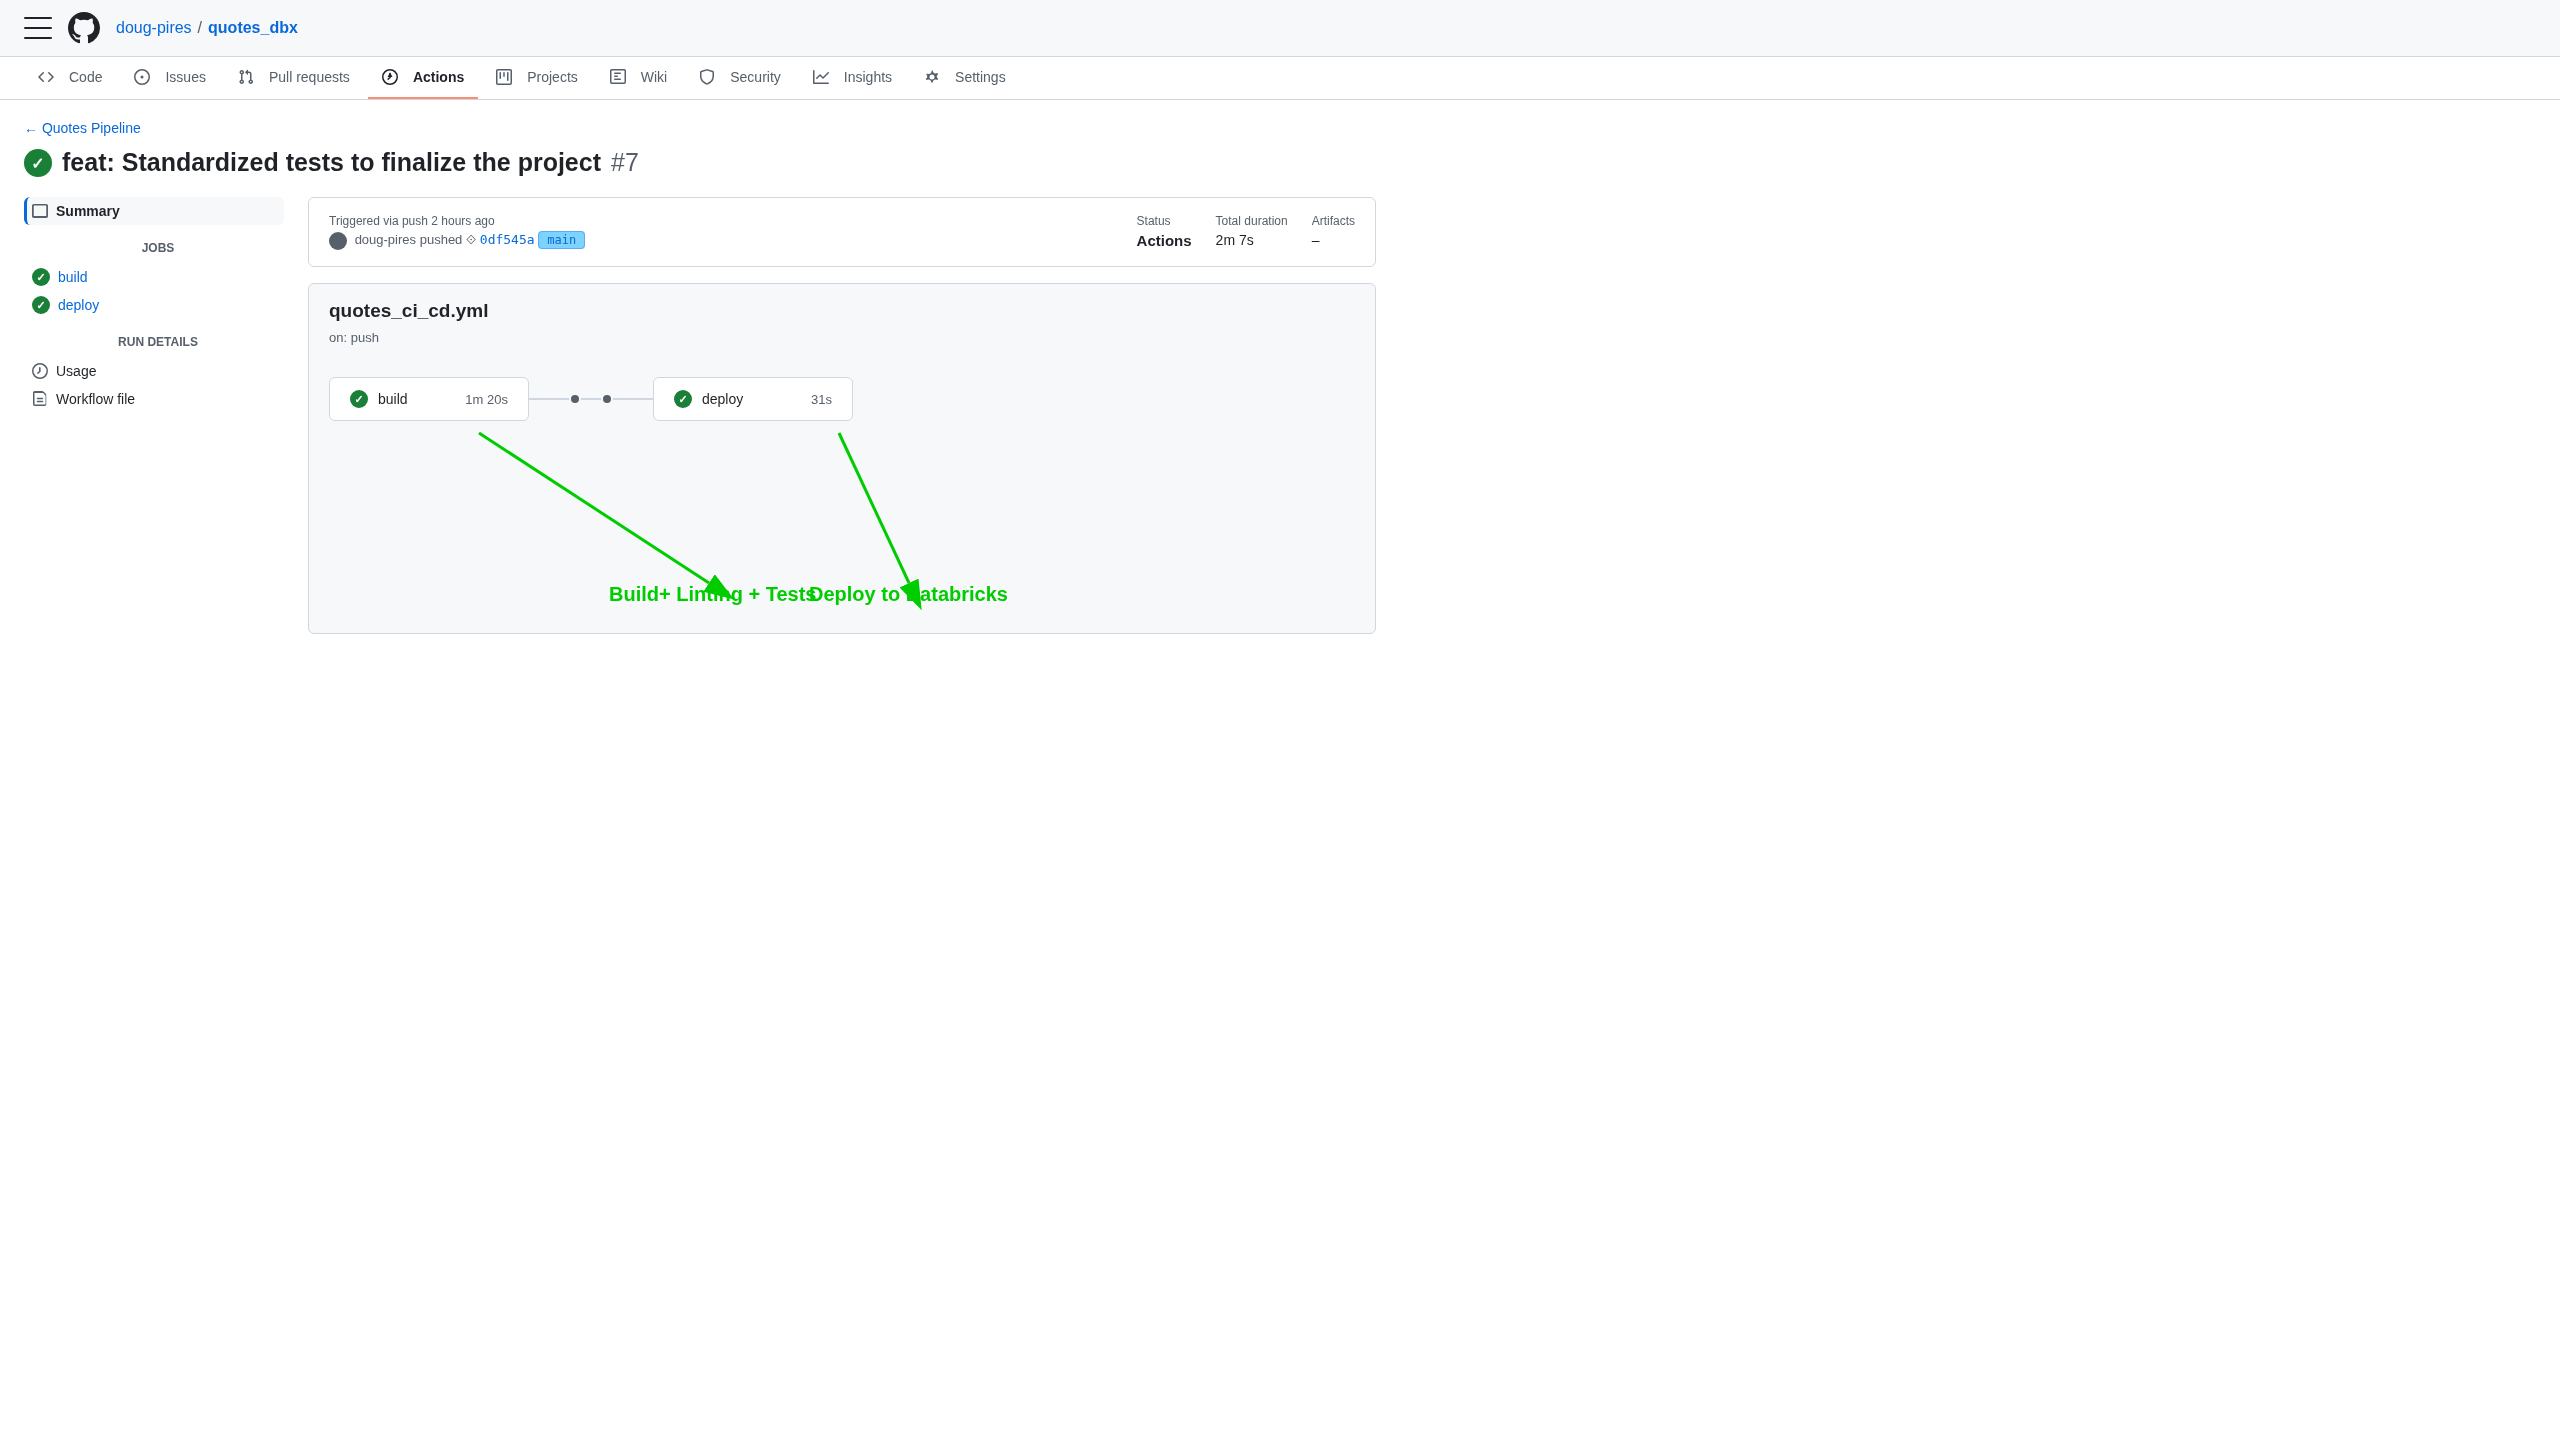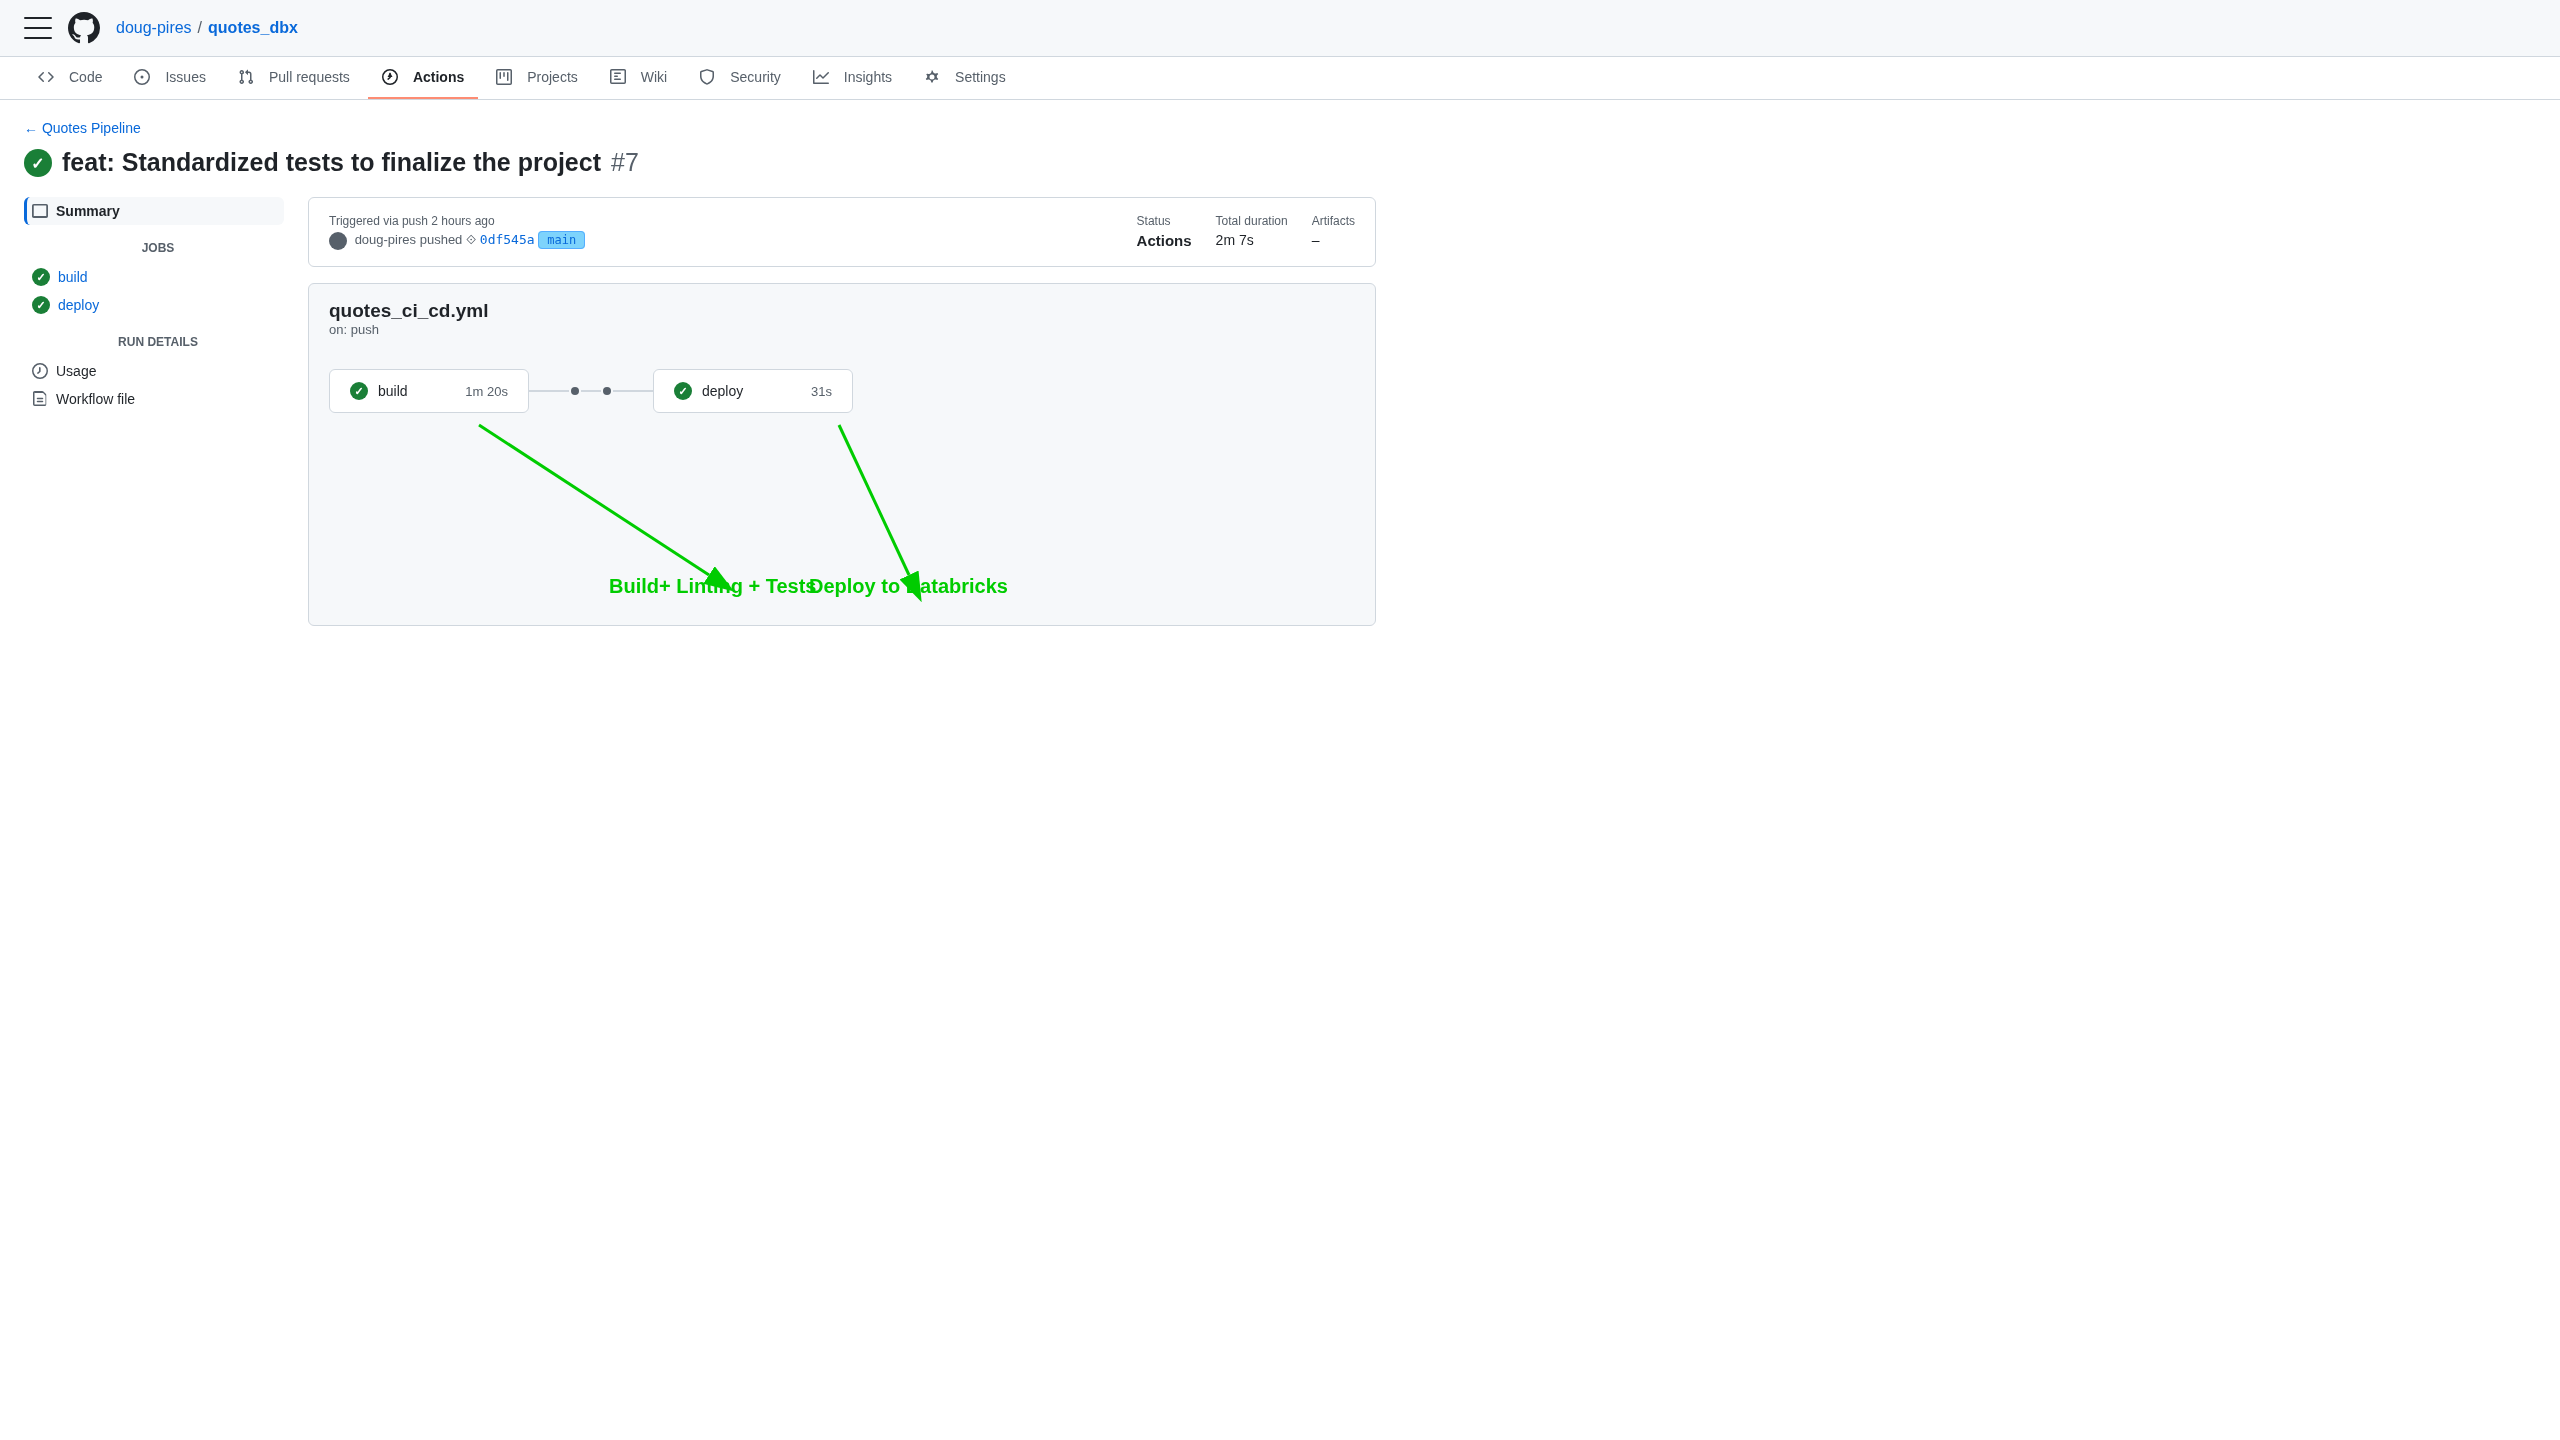--- a/index.html
+++ b/index.html
@@ -58,21 +58,21 @@
     .info-value.success { font-weight: 600; color: #1f2328; font-size: 15px; }
     .triggered-by { font-size: 13px; color: #57606a; }
     .commit-sha { color: #0969da; font-family: monospace; font-size: 13px; }
     .branch-badge { background: #7dd3fc; color: #0969da; border: 1px solid #54aeff; border-radius: 4px; padding: 1px 8px; font-size: 12px; font-family: monospace; }
     .actor-avatar { width: 18px; height: 18px; border-radius: 50%; background: #57606a; display: inline-block; vertical-align: middle; margin-right: 4px; }
 
     
     .workflow-card { border: 1px solid #d0d7de; border-radius: 6px; background: #f6f8fa; overflow: hidden; }
     .workflow-card-header { padding: 16px 20px 8px; }
     .workflow-filename { font-size: 19px; font-weight: 600; color: #1f2328; }
-    .workflow-trigger { font-size: 13px; color: #57606a; margin-top: 0; }
+    .workflow-trigger { font-size: 13px; color: #57606a; margin-top: 8px; }
     .workflow-diagram { padding: 24px 20px 32px; display: flex; align-items: center; gap: 0; }
     .workflow-job-box { background: #ffffff; border: 1px solid #d0d7de; border-radius: 6px; padding: 12px 20px; display: flex; align-items: center; gap: 10px; min-width: 200px; }
     .workflow-job-label { font-size: 14px; font-weight: 500; color: #1f2328; }
     .workflow-job-duration { font-size: 13px; color: #57606a; margin-left: auto; }
     .workflow-connector { display: flex; align-items: center; gap: 0; }
     .connector-line { width: 40px; height: 2px; background: #d0d7de; }
     .connector-dot { width: 8px; height: 8px; background: #57606a; border-radius: 50%; margin: 0 2px; }
 
     .workflow-wrapper { position: relative; }
   </style>

